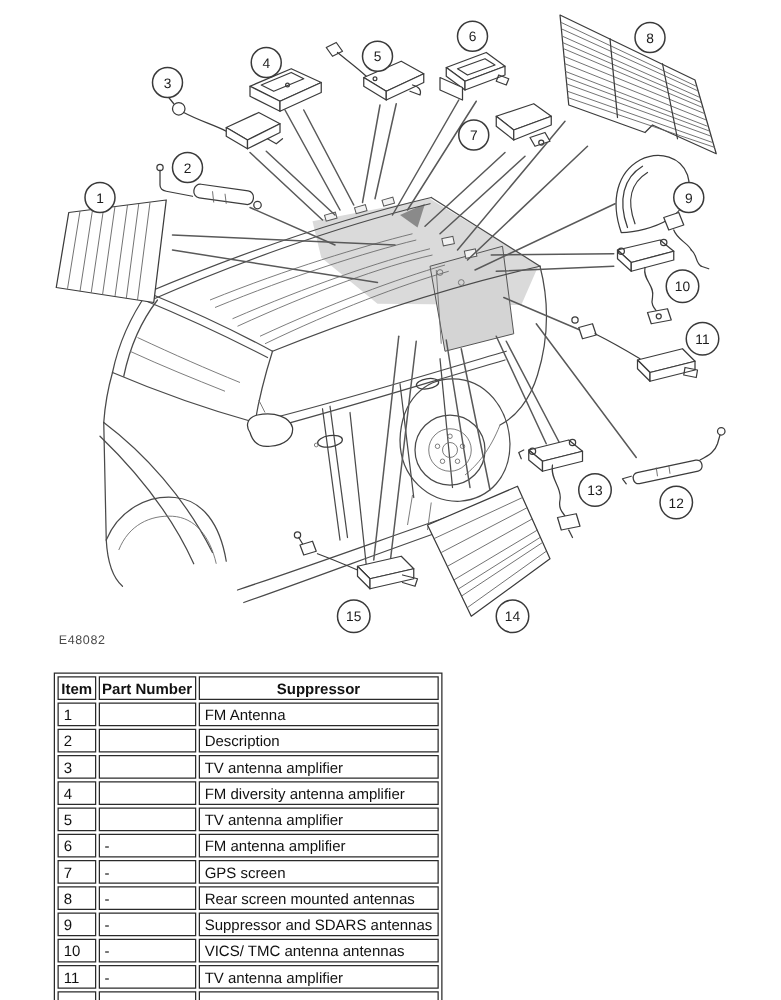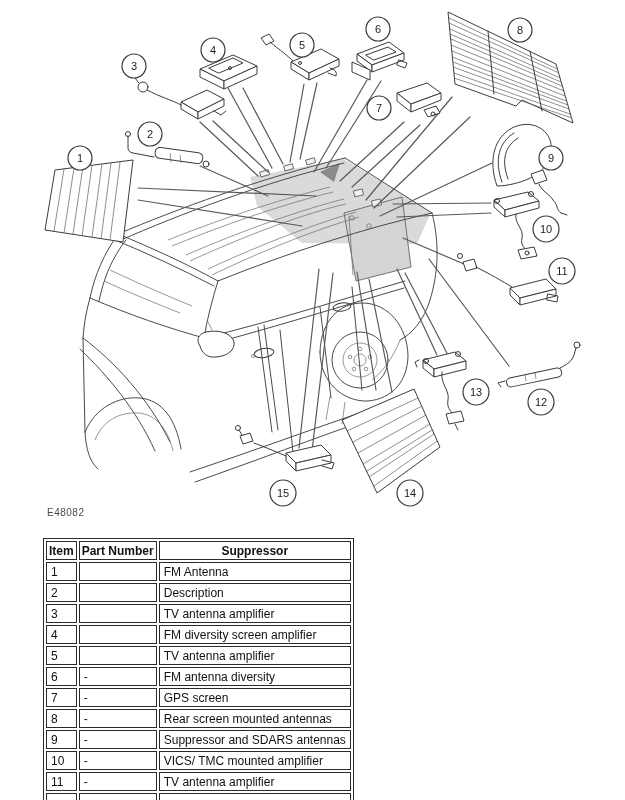--- a/index.html
+++ b/index.html
@@ -397,51 +397,51 @@
       <td>Description</td>
     </tr>
     <tr>
       <td>3</td>
       <td class="c-part"></td>
       <td>TV antenna amplifier</td>
     </tr>
     <tr>
       <td>4</td>
       <td class="c-part"></td>
-      <td>FM diversity screen amplifier</td>
+      <td>FM diversity antenna amplifier</td>
     </tr>
     <tr>
       <td>5</td>
       <td class="c-part"></td>
       <td>TV antenna amplifier</td>
     </tr>
     <tr>
       <td>6</td>
       <td class="c-part">-</td>
-      <td>FM antenna diversity</td>
+      <td>FM antenna amplifier</td>
     </tr>
     <tr>
       <td>7</td>
       <td class="c-part">-</td>
       <td>GPS screen</td>
     </tr>
     <tr>
       <td>8</td>
       <td class="c-part">-</td>
       <td>Rear screen mounted antennas</td>
     </tr>
     <tr>
       <td>9</td>
       <td class="c-part">-</td>
       <td>Suppressor and SDARS antennas</td>
     </tr>
     <tr>
       <td>10</td>
       <td class="c-part">-</td>
-      <td>VICS/ TMC mounted amplifier</td>
+      <td>VICS/ TMC antenna antennas</td>
     </tr>
     <tr>
       <td>11</td>
       <td class="c-part">-</td>
       <td>TV antenna amplifier</td>
     </tr>
     <tr>
       <td></td>
       <td class="c-part"></td>
       <td></td>

